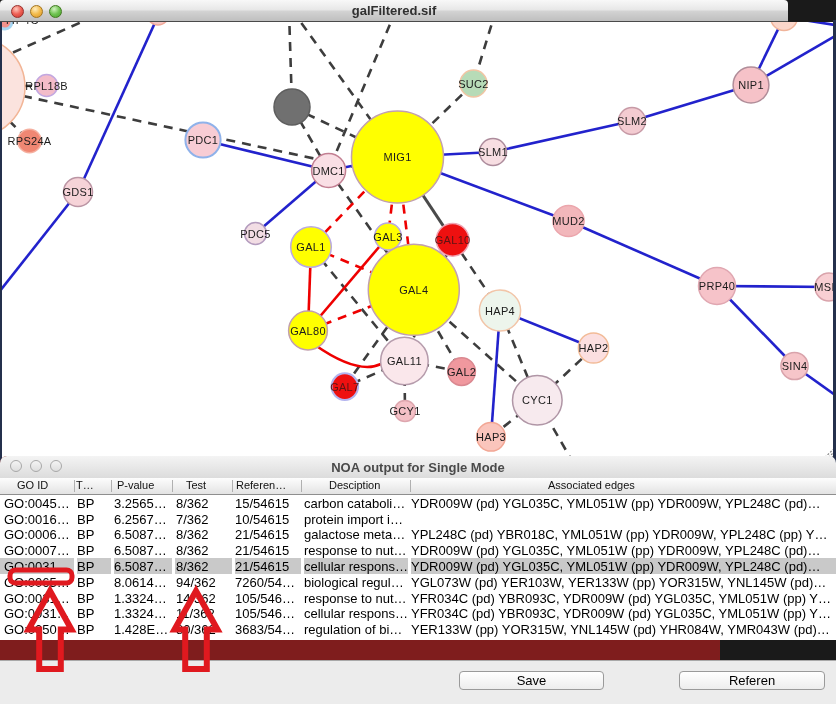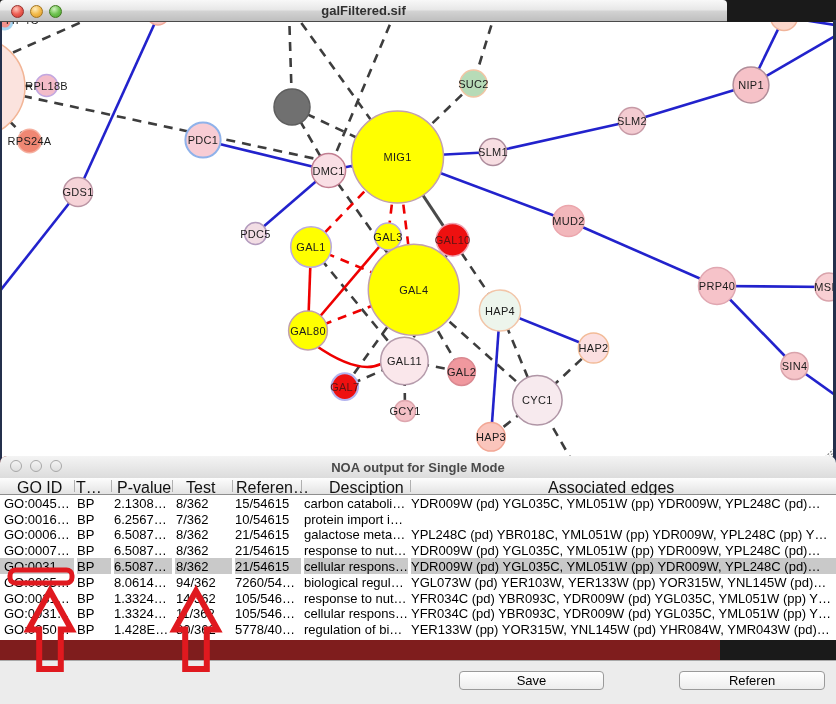--- a/index.html
+++ b/index.html
@@ -1,19 +1,19 @@
 <!DOCTYPE html>
 <html><head>
 <meta charset="utf-8">
 <style>
   html,body{margin:0;padding:0;}
   body{width:836px;height:704px;background:#1a1a1a;position:relative;overflow:hidden;
        font-family:"Liberation Sans", sans-serif;}
   
-  #topbar{position:absolute;left:0;top:0;width:727px;height:21px;
+  #topbar{position:absolute;left:0;top:0;width:788px;height:21px;
     background:linear-gradient(#f8f8f8,#e8e8e8 45%,#d2d2d2 55%,#bfbfbf);
     border-bottom:1px solid #4a4a4a;border-radius:4px 4px 0 0;}
   #topbar .title{position:absolute;left:0;right:0;top:3px;text-align:center;
     font-size:13px;font-weight:bold;color:#303030;}
   .tl{position:absolute;top:5px;width:11px;height:11px;border-radius:50%;}
   #tl-r{left:11px;background:radial-gradient(circle at 38% 28%,#ffc9bd,#ed5f54 50%,#c73830);border:1px solid #99302c;}
   #tl-y{left:30px;background:radial-gradient(circle at 38% 28%,#ffedbe,#f3bb4c 50%,#d8942a);border:1px solid #a3751f;}
   #tl-g{left:49px;background:radial-gradient(circle at 38% 28%,#d2f2c0,#6fc351 50%,#47a02a);border:1px solid #41791f;}
   
   #net{position:absolute;left:0;top:22px;width:836px;height:438px;background:#fff;}
@@ -26,21 +26,21 @@
   #dlgbar{position:absolute;left:0;top:0;width:836px;height:22px;
     background:linear-gradient(#f4f4f4,#dcdcdc);border-radius:7px 7px 0 0;
     border-bottom:1px solid #c8c8c8;}
   #dlgbar .title{position:absolute;left:0;right:0;top:4px;text-align:center;
     font-size:13px;font-weight:bold;color:#4a4a4a;}
   .gl{position:absolute;top:4px;width:10px;height:10px;border-radius:50%;
       background:linear-gradient(#f4f4f4,#dedede);border:1.5px solid #a8a8a8;}
   
   #thead{position:absolute;left:0;top:22px;width:836px;height:16px;
     background:linear-gradient(#fdfdfd,#e3e3e3);border-bottom:1px solid #8e8e8e;
-    font-size:16px;color:#111;}
+    font-size:11px;color:#111;}
   #thead span{position:absolute;top:1px;}
   .hsep{position:absolute;top:2px;width:1px;height:12px;background:#b0b0b0;}
   #tbody{position:absolute;left:0;top:39px;width:836px;height:145px;background:#fff;}
   .row{position:absolute;left:0;width:836px;height:15.8px;font-size:13px;color:#000;white-space:nowrap;}
   .row span{position:absolute;top:0.8px;}
   .c0{left:4px;} .c1{left:77px;} .c2{left:114px;} .c3{left:176px;} .c4{left:235px;text-align:center;} .c5{left:304px;} .c6{left:411px;}
   .sel{background:#c9c9c9;}
   .gap{position:absolute;top:0;width:3px;height:100%;background:#fff;}
   #tfoot{position:absolute;left:0;top:184px;width:836px;height:54px;background:#ececec;
     border-top:1px solid #a9a9a9;margin-top:20px;}
@@ -204,21 +204,21 @@
       <div class="hsep" style="left:111px"></div>
       <div class="hsep" style="left:172px"></div>
       <div class="hsep" style="left:232px"></div>
       <div class="hsep" style="left:301px"></div>
       <div class="hsep" style="left:410px"></div>
     </div>
     <div id="tbody">
       <div class="row" style="top: 0px;">
         <span class="c0">GO:0045…</span>
         <span class="c1">BP</span>
-        <span class="c2">2.1308…</span>
+        <span class="c2">3.2565…</span>
         <span class="c3">8/362</span>
         <span class="c4">15/54615</span>
         <span class="c5">carbon cataboli…</span>
         <span class="c6">YDR009W (pd) YGL035C, YML051W (pp) YDR009W, YPL248C (pd)…</span>
       </div>
       <div class="row" style="top: 15.8px;">
         <span class="c0">GO:0016…</span>
         <span class="c1">BP</span>
         <span class="c2">6.2567…</span>
         <span class="c3">7/362</span>
@@ -283,21 +283,21 @@
         <span class="c3">11/362</span>
         <span class="c4">105/546…</span>
         <span class="c5">cellular respons…</span>
         <span class="c6">YFR034C (pd) YBR093C, YDR009W (pd) YGL035C, YML051W (pp) Y…</span>
       </div>
       <div class="row" style="top: 126.4px;">
         <span class="c0">GO:0050…</span>
         <span class="c1">BP</span>
         <span class="c2">1.428E…</span>
         <span class="c3">80/362</span>
-        <span class="c4">5778/40…</span>
+        <span class="c4">3683/54…</span>
         <span class="c5">regulation of bi…</span>
         <span class="c6">YER133W (pp) YOR315W, YNL145W (pd) YHR084W, YMR043W (pd)…</span>
       </div>
     </div>
     <div id="tfoot">
       <div class="btn" id="save">Save</div>
       <div class="btn" id="cancel">Referen</div>
     </div>
   </div>
 

